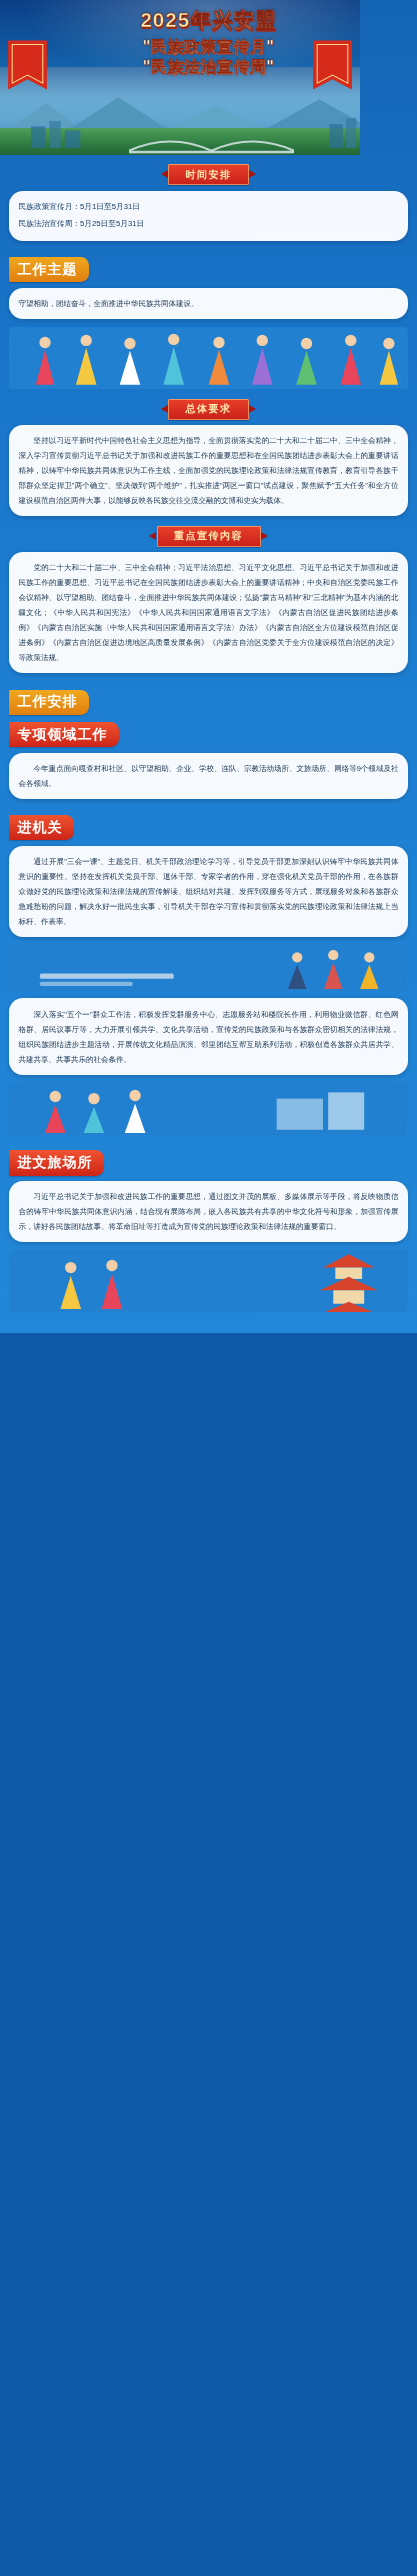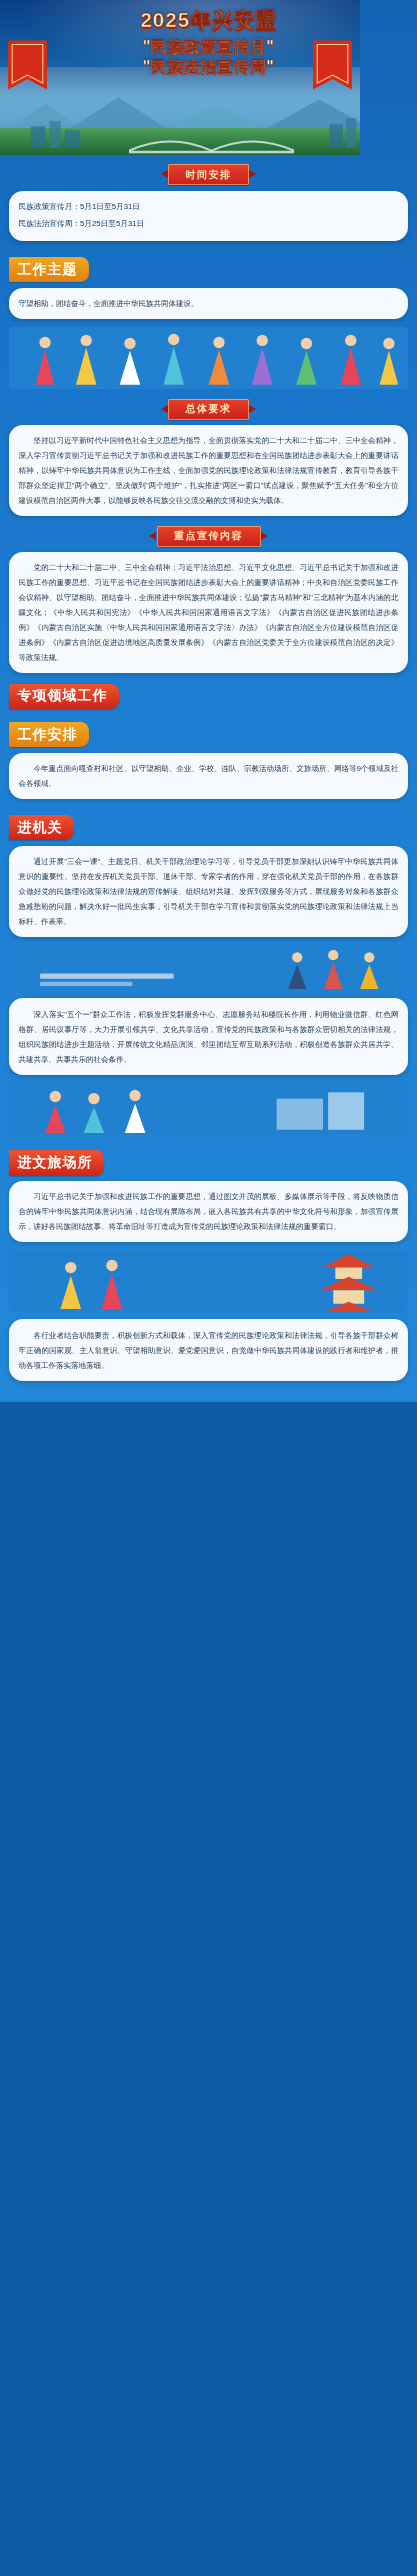--- a/index.html
+++ b/index.html
@@ -233,26 +233,26 @@
     <p>坚持以习近平新时代中国特色社会主义思想为指导，全面贯彻落实党的二十大和二十届二中、三中全会精神，深入学习宣传贯彻习近平总书记关于加强和改进民族工作的重要思想和在全国民族团结进步表彰大会上的重要讲话精神，以铸牢中华民族共同体意识为工作主线，全面加强党的民族理论政策和法律法规宣传教育，教育引导各族干部群众坚定捍卫"两个确立"、坚决做到"两个维护"，扎实推进"两区一窗口"试点建设，聚焦赋予"五大任务"和全方位建设模范自治区两件大事，以能够反映各民族交往交流交融的文博和史实为载体。</p>
   </div>
 
   <div class="plaque-row">
     <span class="plaque">重点宣传内容</span>
   </div>
   <div class="card">
     <p>党的二十大和二十届二中、三中全会精神；习近平法治思想、习近平文化思想、习近平总书记关于加强和改进民族工作的重要思想、习近平总书记在全国民族团结进步表彰大会上的重要讲话精神；中央和自治区党委民族工作会议精神、以守望相助、团结奋斗，全面推进中华民族共同体建设；弘扬"蒙古马精神"和"三北精神"为基本内涵的北疆文化；《中华人民共和国宪法》《中华人民共和国国家通用语言文字法》《内蒙古自治区促进民族团结进步条例》《内蒙古自治区实施〈中华人民共和国国家通用语言文字法〉办法》《内蒙古自治区全方位建设模范自治区促进条例》《内蒙古自治区促进边境地区高质量发展条例》《内蒙古自治区党委关于全方位建设模范自治区的决定》等政策法规。</p>
   </div>
 
+  <div class="tab-row">
+    <span class="tab">工作安排</span>
+  </div>
+
   <div class="tab-row" style="padding-top:2.1px">
     <span class="tab red">专项领域工作</span>
-  </div>
-
-  <div class="tab-row">
-    <span class="tab">工作安排</span>
   </div>
   <div class="card">
     <p>今年重点面向嘎查村和社区、以守望相助、企业、学校、连队、宗教活动场所、文旅场所、网络等9个领域及社会各领域。</p>
   </div>
 
   <div class="tab-row">
     <span class="tab red">进机关</span>
   </div>
   <div class="card">
     <p>通过开展"三会一课"、主题党日、机关干部政治理论学习等，引导党员干部更加深刻认识铸牢中华民族共同体意识的重要性。坚持在发挥机关党员干部、退休干部、专家学者的作用，穿在强化机关党员干部的作用，在各族群众做好党的民族理论政策和法律法规的宣传解读、组织结对共建、发挥到双服务等方式，展现服务对象和各族群众急难愁盼的问题，解决永好一批民生实事，引导机关干部在学习宣传和贯彻落实党的民族理论政策和法律法规上当标杆、作表率。</p>
@@ -304,19 +304,16 @@
         <rect x="30" y="70" width="60" height="26" fill="#f0d8a8"></rect>
         <polygon points="60,92 0,118 120,118" fill="#d8432c"></polygon>
       </g>
       <circle cx="120" cy="34" r="11" fill="#f3cfa8"></circle>
         <path d="M100,114 L120,50 L140,114 Z" fill="#f5c842"></path>
       <circle cx="200" cy="30" r="11" fill="#f3cfa8"></circle>
         <path d="M180,114 L200,46 L220,114 Z" fill="#e8455a"></path>
     </svg>
   </div>
 
-  <div class="card">
-    <p>各行业者结合职能要责，积极创新方式和载体，深入宣传党的民族理论政策和法律法规，引导各族干部群众树牢正确的国家观、主人翁意识、守望相助意识、爱党爱国意识，自觉做中华民族共同体建设的践行者和维护者，推动各项工作落实落地落细。</p>
-  </div>
 
   <div class="footer-pad"></div>
 </div>
 
 
 </body></html>

